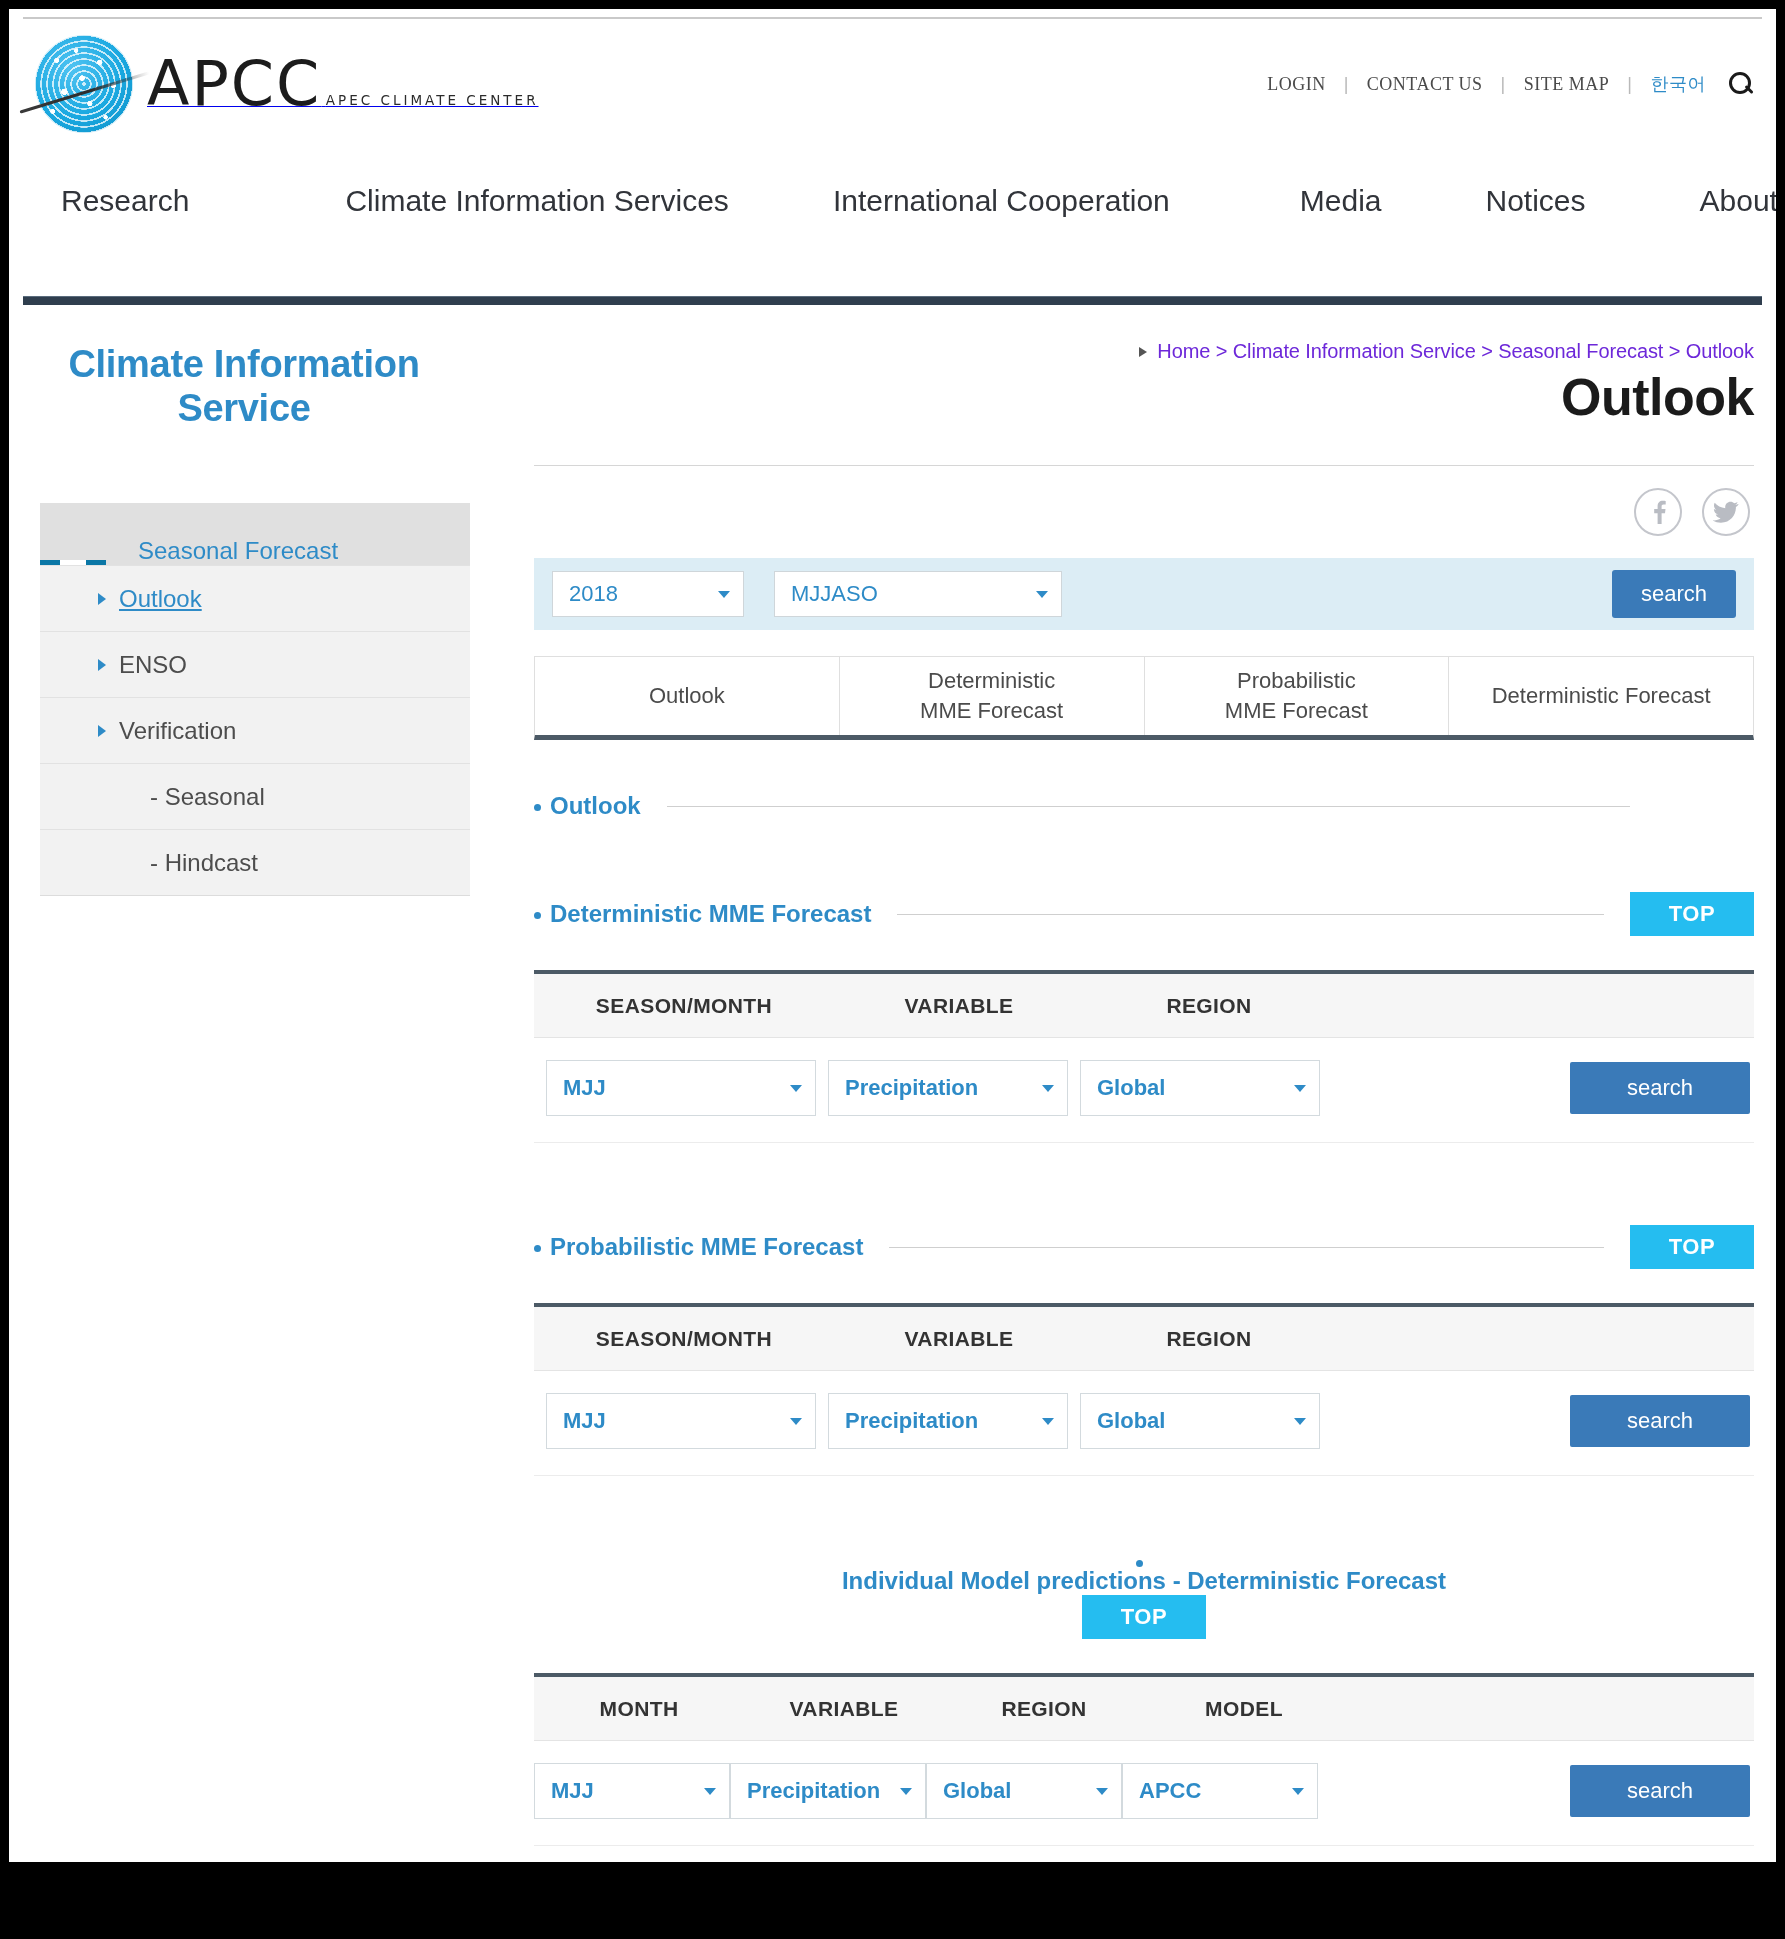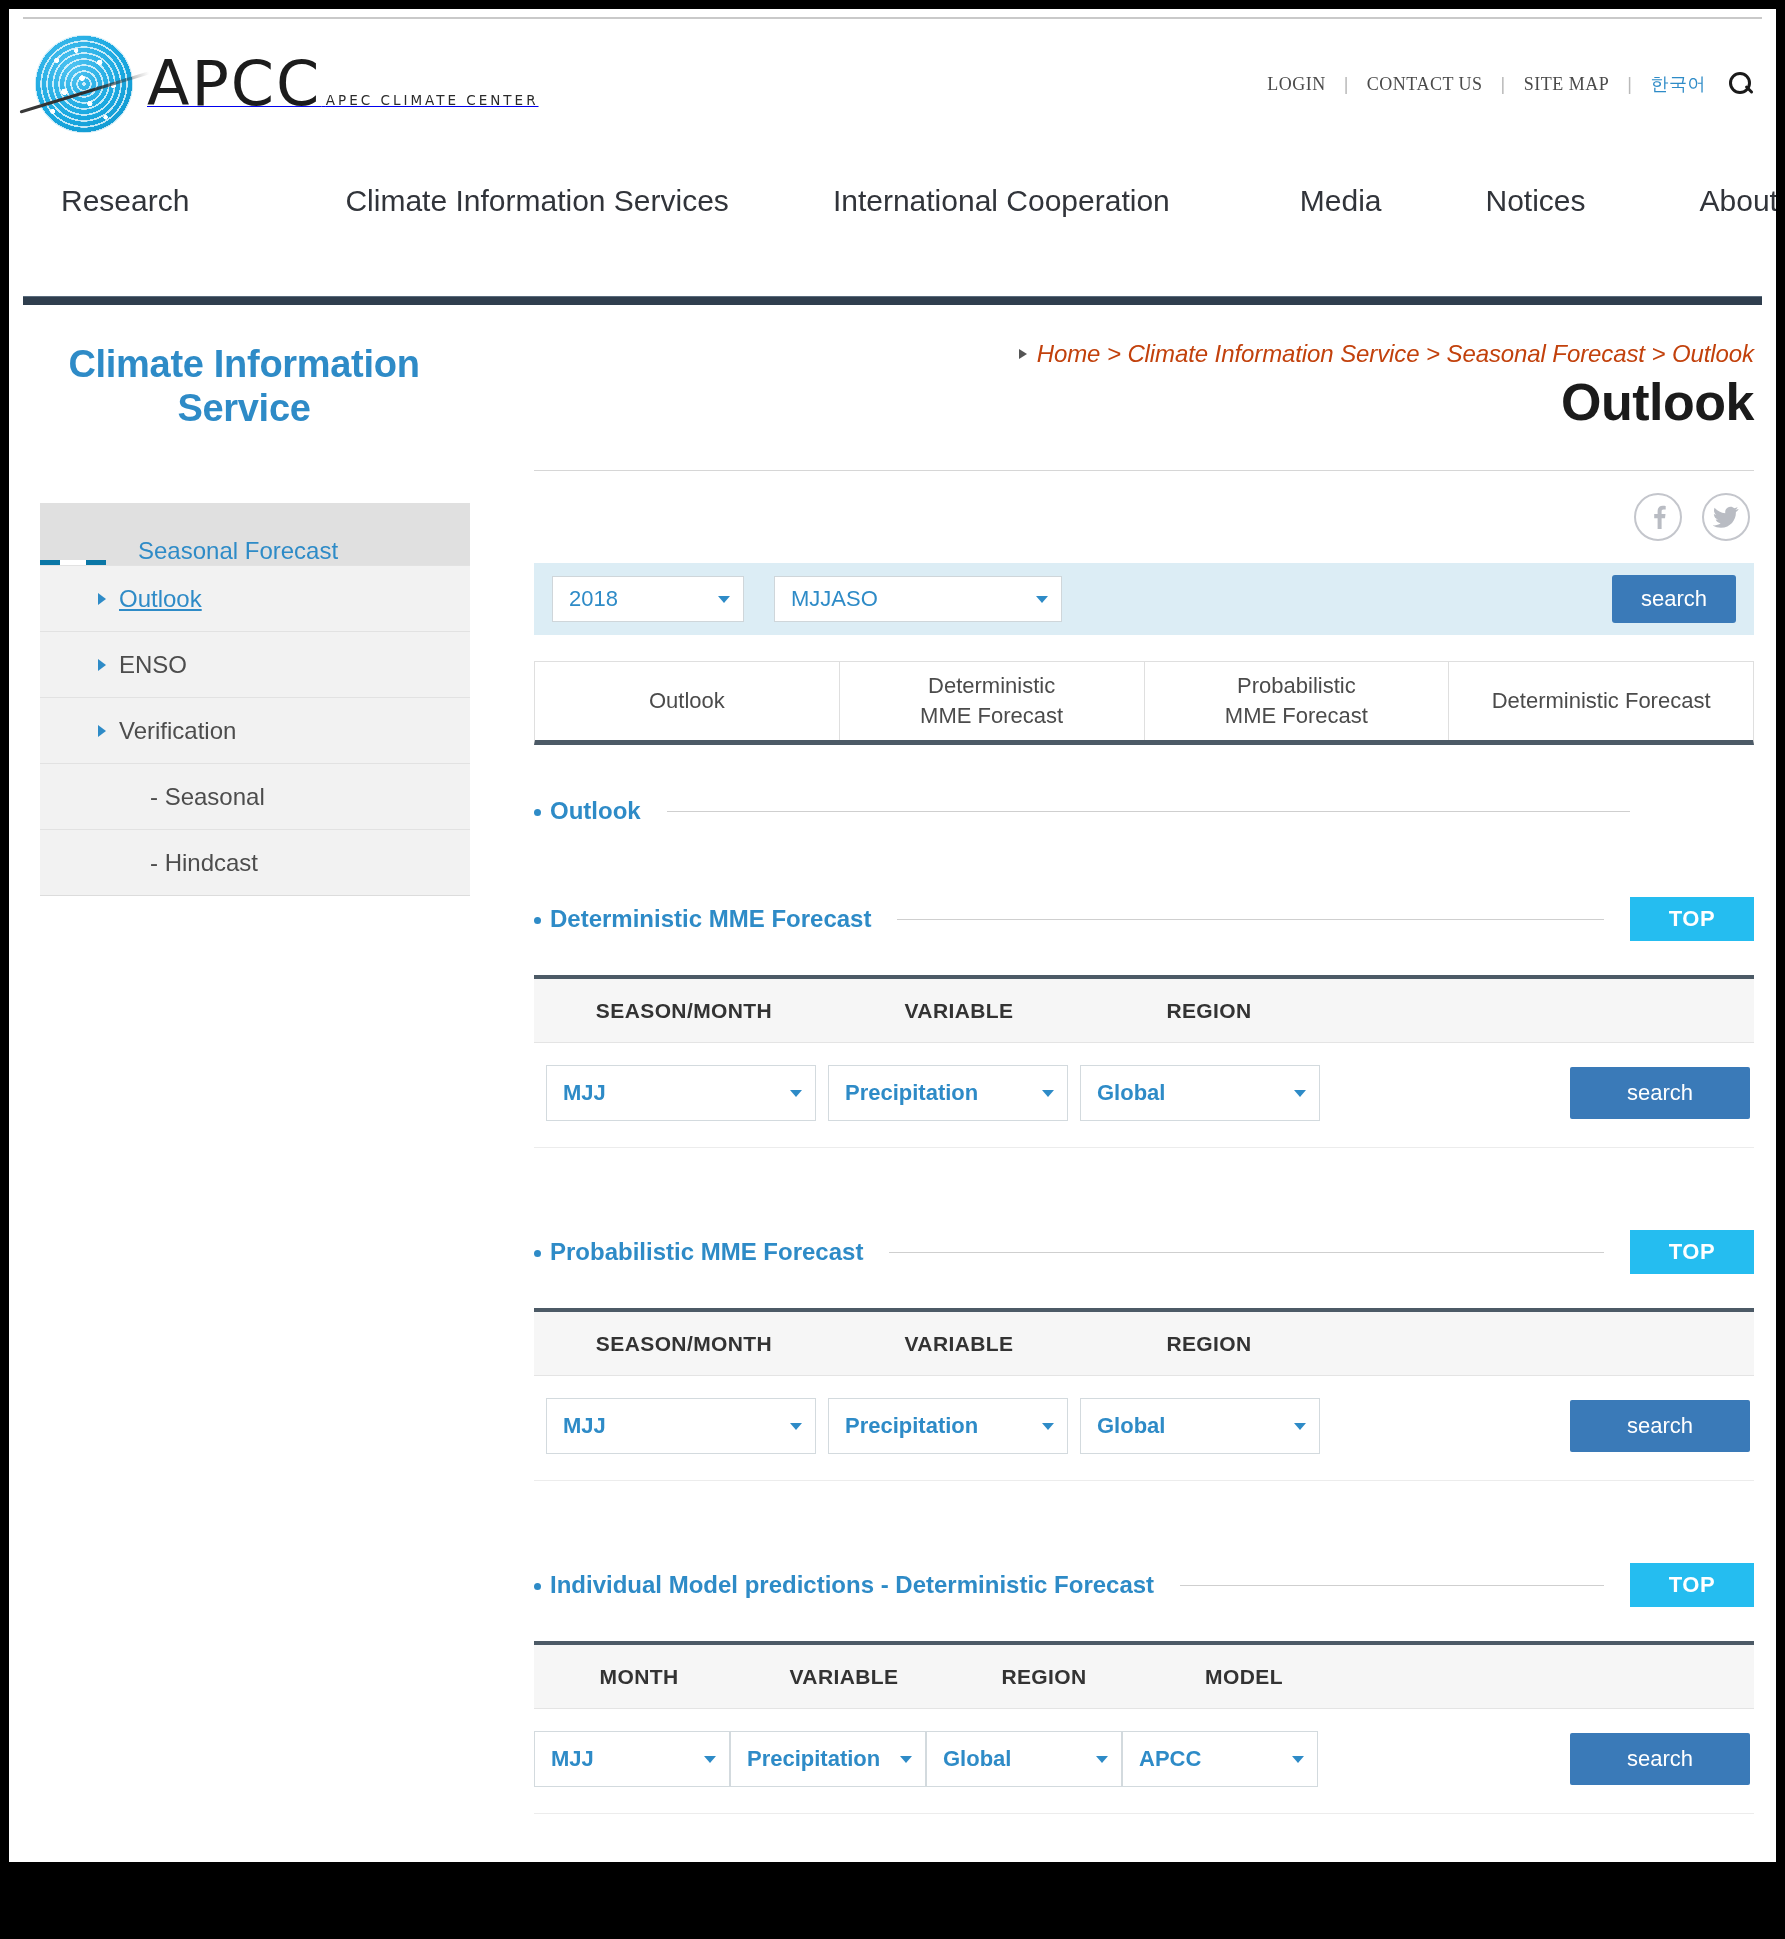--- a/index.html
+++ b/index.html
@@ -137,21 +137,21 @@
     border-left: 8px solid #2e8bc7; border-top: 6px solid transparent; border-bottom: 6px solid transparent;
   }
   .side-item.active span.txt { color: #2e8bc7; text-decoration: underline; }
   .side-item.sub { padding-left: 110px; }
 
   
   #content { position: absolute; left: 525px; top: 0; width: 1220px; }
 
   .crumbrow {
     display: flex; align-items: center; justify-content: flex-end;
-    font-size: 24px; color: #c2410c; padding-top: 26px; letter-spacing: -0.1px; font-style: italic;
+    font-size: 20px; color: #6d28d9; padding-top: 26px; letter-spacing: -0.1px;
   }
   .crumbrow .tri {
     width: 0; height: 0; margin-right: 10px;
     border-left: 8px solid #555; border-top: 5px solid transparent; border-bottom: 5px solid transparent;
   }
   .page-title {
     text-align: right; font-size: 52px; font-weight: 700; color: #1b1b1b;
     margin-top: 4px; letter-spacing: -0.5px;
   }
 
@@ -460,21 +460,21 @@
             <span class="caret"></span>
           </div>
           <div class="sel c3 pad">
             <span>Global</span>
             <span class="caret"></span>
           </div>
           <button class="btn-search">search</button>
         </div>
       </div>
 
-      <div class="sec-head" style="margin-top:82px;">
+      <div class="sec-head" style="margin-top:82px;flex-direction:column;">
         <span class="dot"></span>
         <span class="txt">Individual Model predictions - Deterministic Forecast</span>
         <span class="line"></span>
         <button class="btn-top">TOP</button>
       </div>
 
       <div class="panel w4">
         <div class="panel-head">
           <span class="col h1">MONTH</span>
           <span class="col h2">VARIABLE</span>

